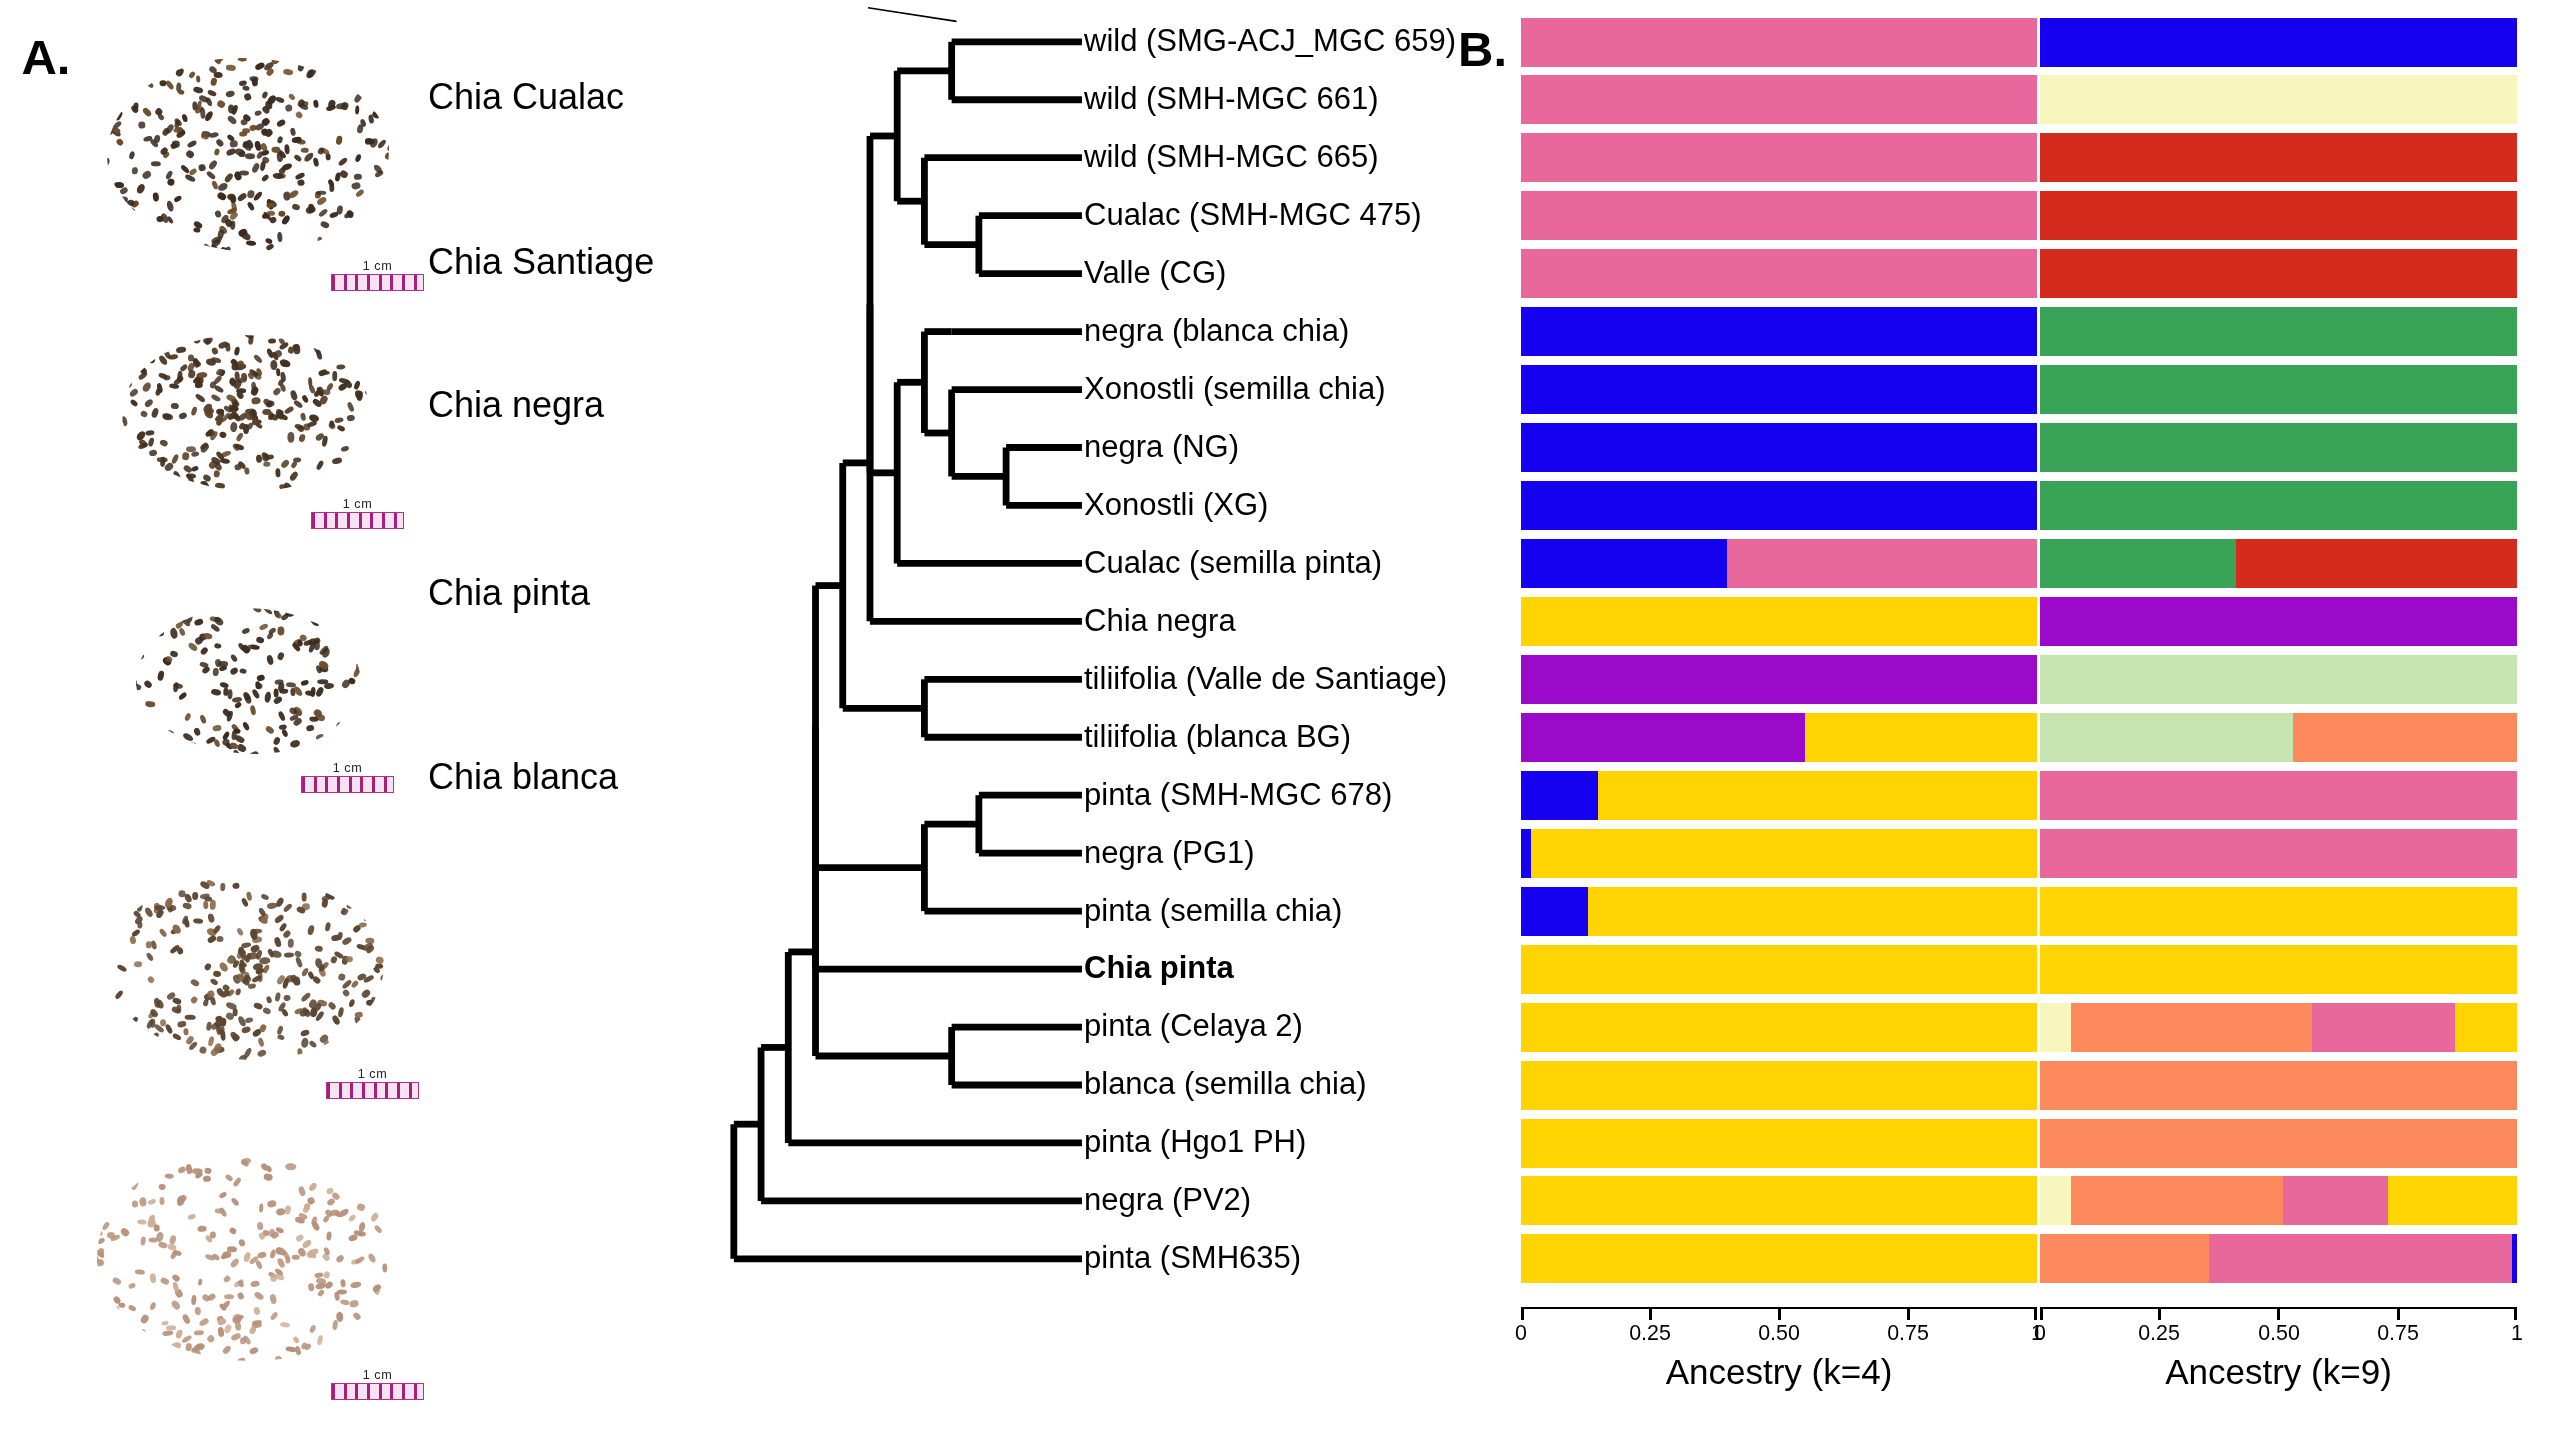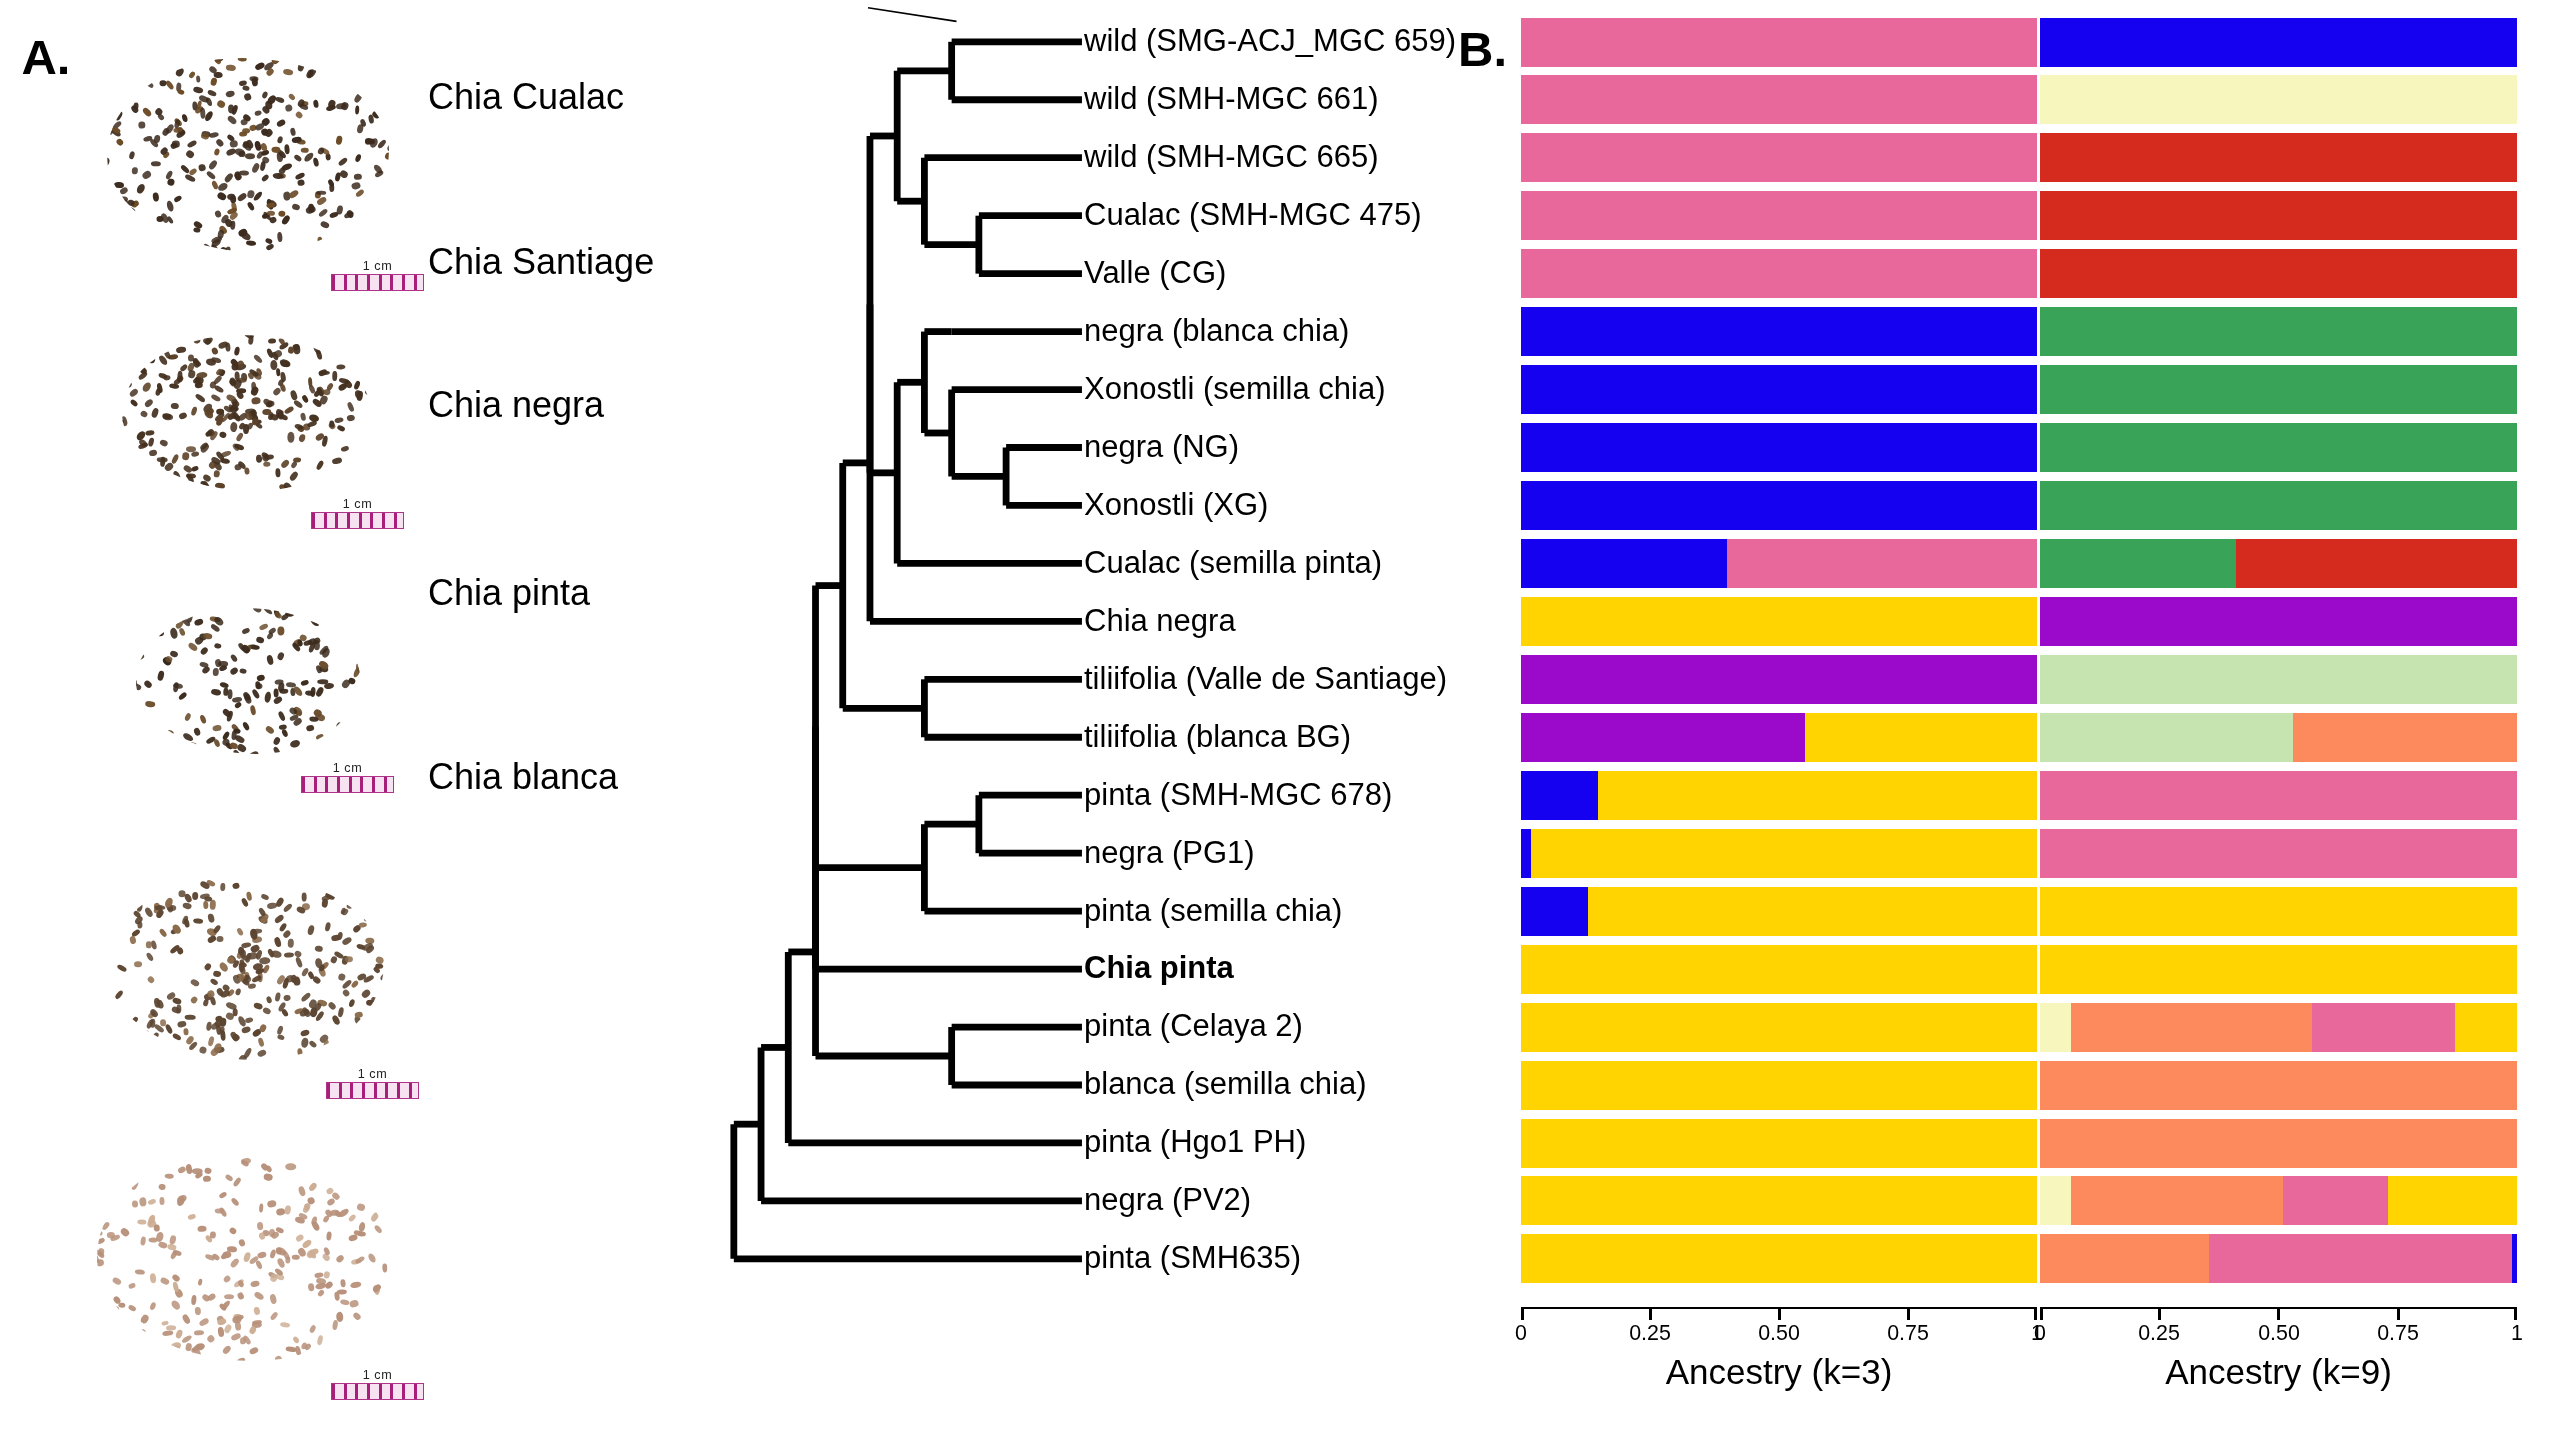--- a/index.html
+++ b/index.html
@@ -1395,21 +1395,21 @@
         </div>
         <div class="bar-row" title="pinta (PV2)" style="top: 1176px; height: 49px; width: 516px;">
           <div class="bar-seg" style="width: 100%; background: rgb(255, 212, 0);"></div>
         </div>
         <div class="bar-row" title="pinta (SMH635)" style="top: 1234px; height: 49px; width: 516px;">
           <div class="bar-seg" style="width: 100%; background: rgb(255, 212, 0);"></div>
         </div>
       </div>
     <div class="axis" id="k4-axis" style="top:1307px;left:0;width:516px;">
       <div class="axis-line"></div>
-      <div class="axis-title">Ancestry (k=3)</div>
+      <div class="axis-title">Ancestry (k=4)</div>
     <div class="axis-tick" style="left: 0px;"></div>
         <div class="axis-tlabel" style="left: 0px;">0</div>
         <div class="axis-tick" style="left: 128px;"></div>
         <div class="axis-tlabel" style="left: 129px;">0.25</div>
         <div class="axis-tick" style="left: 257px;"></div>
         <div class="axis-tlabel" style="left: 258px;">0.50</div>
         <div class="axis-tick" style="left: 386px;"></div>
         <div class="axis-tlabel" style="left: 387px;">0.75</div>
         <div class="axis-tick" style="left: 513px;"></div>
         <div class="axis-tlabel" style="left: 516px;">1</div>

